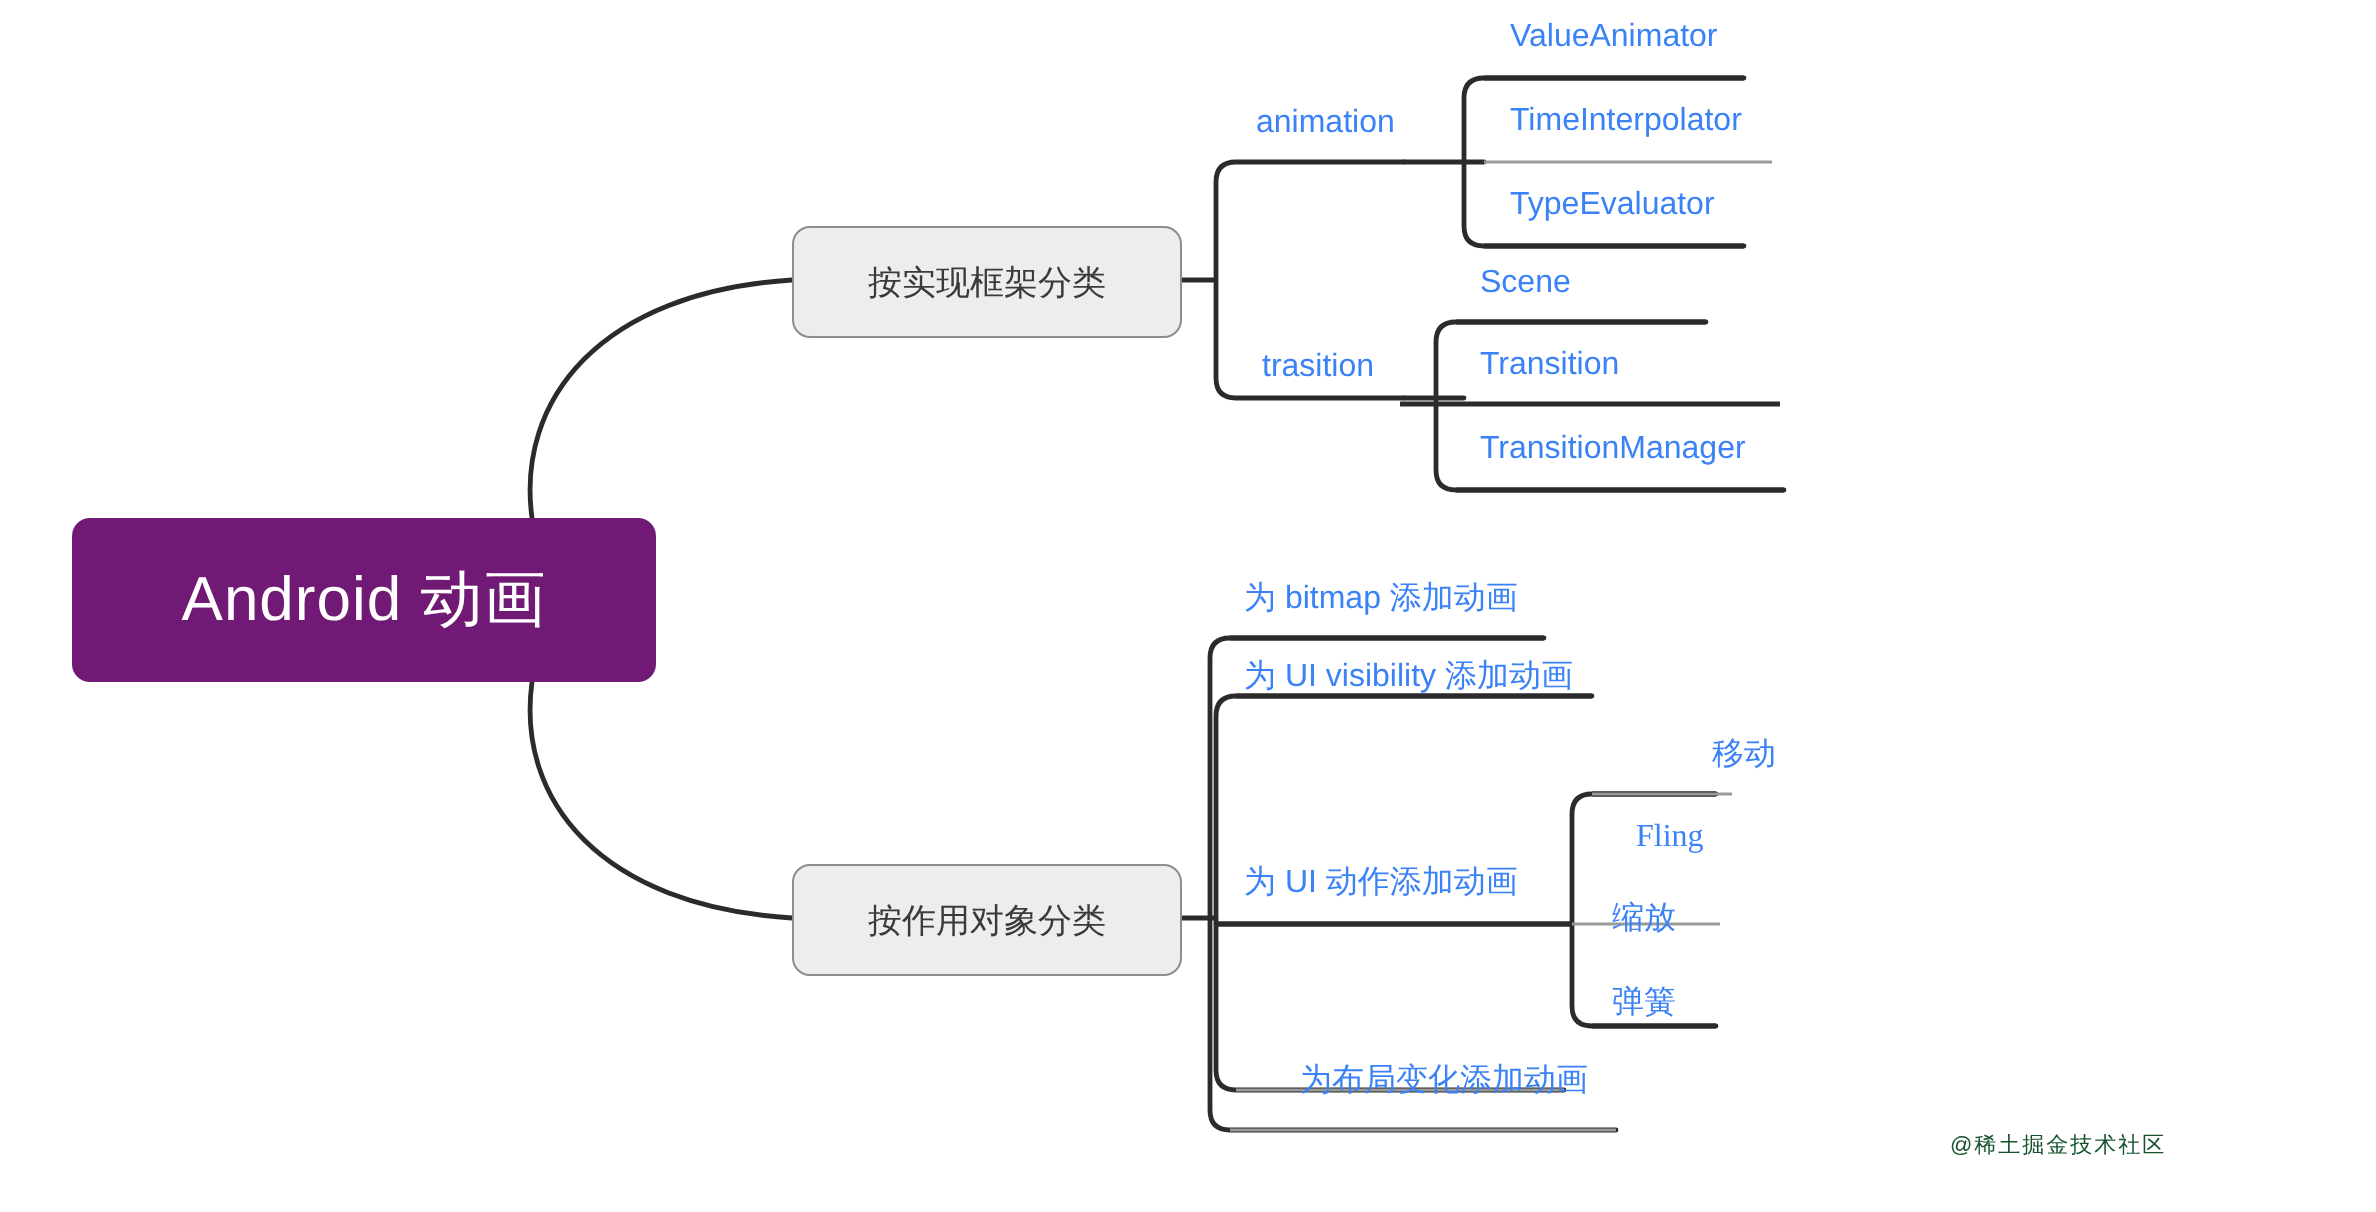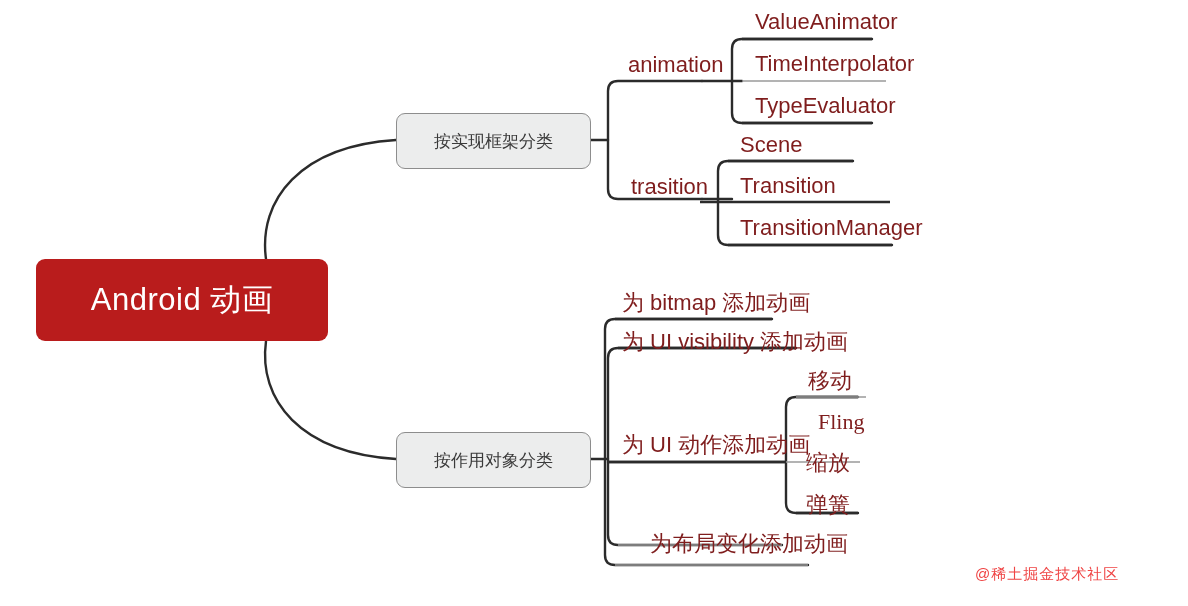--- a/index.html
+++ b/index.html
@@ -20,50 +20,50 @@
     left: 0; top: 0;
     width: 1188px;
     height: 606px;
     pointer-events: none;
   }
   .node-root {
     position: absolute;
     display: flex;
     align-items: center;
     justify-content: center;
-    background: #b91c1c;
+    background: #701a75;
     color: #ffffff;
     border-radius: 9px;
     font-size: 31px;
     letter-spacing: 0.5px;
     white-space: nowrap;
   }
   .node-branch {
     position: absolute;
     display: flex;
     align-items: center;
     justify-content: center;
     background: #eceded;
     color: #3a3a3a;
     border: 1.3px solid #8d8d8d;
     border-radius: 9px;
     font-size: 17px;
     white-space: nowrap;
   }
   .leaf-label {
     position: absolute;
-    color: #7f1d1d;
-    font-size: 22px;
+    color: #3b82f6;
+    font-size: 16px;
     white-space: nowrap;
     line-height: 1;
   }
   .watermark {
     position: absolute;
-    color: #ef4444;
-    font-size: 15px;
+    color: #14532d;
+    font-size: 11px;
     white-space: nowrap;
     letter-spacing: 1px;
   }
 </style>
 </head>
 <body>
 
 <div id="canvas">
 
   <svg id="wires" viewBox="0 0 1188 606" xmlns="http://www.w3.org/2000/svg">
@@ -141,20 +141,20 @@
 
   <div class="leaf-label" style="left:740px; top:134px;">Scene</div>
   <div class="leaf-label" style="left:740px; top:175px;">Transition</div>
   <div class="leaf-label" style="left:740px; top:217px;">TransitionManager</div>
 
   <div class="leaf-label" style="left:622px; top:292px;">为 bitmap 添加动画</div>
   <div class="leaf-label" style="left:622px; top:331px;">为 UI visibility 添加动画</div>
   <div class="leaf-label" style="left:622px; top:434px;">为 UI 动作添加动画</div>
   <div class="leaf-label" style="left:622px; top:533px;margin-left:28px;">为布局变化添加动画</div>
 
-  <div class="leaf-label" style="left:808px; top:370px;">移动</div>
+  <div class="leaf-label" style="left:856px; top:370px;">移动</div>
   <div class="leaf-label" style="left:818px; top:411px;font-family:Liberation Serif, serif;">Fling</div>
   <div class="leaf-label" style="left:806px; top:452px;">缩放</div>
   <div class="leaf-label" style="left:806px; top:494px;">弹簧</div>
 
   <div class="watermark" style="left:975px; top:565px;">@稀土掘金技术社区</div>
 
 </div>
 
 </body></html>

